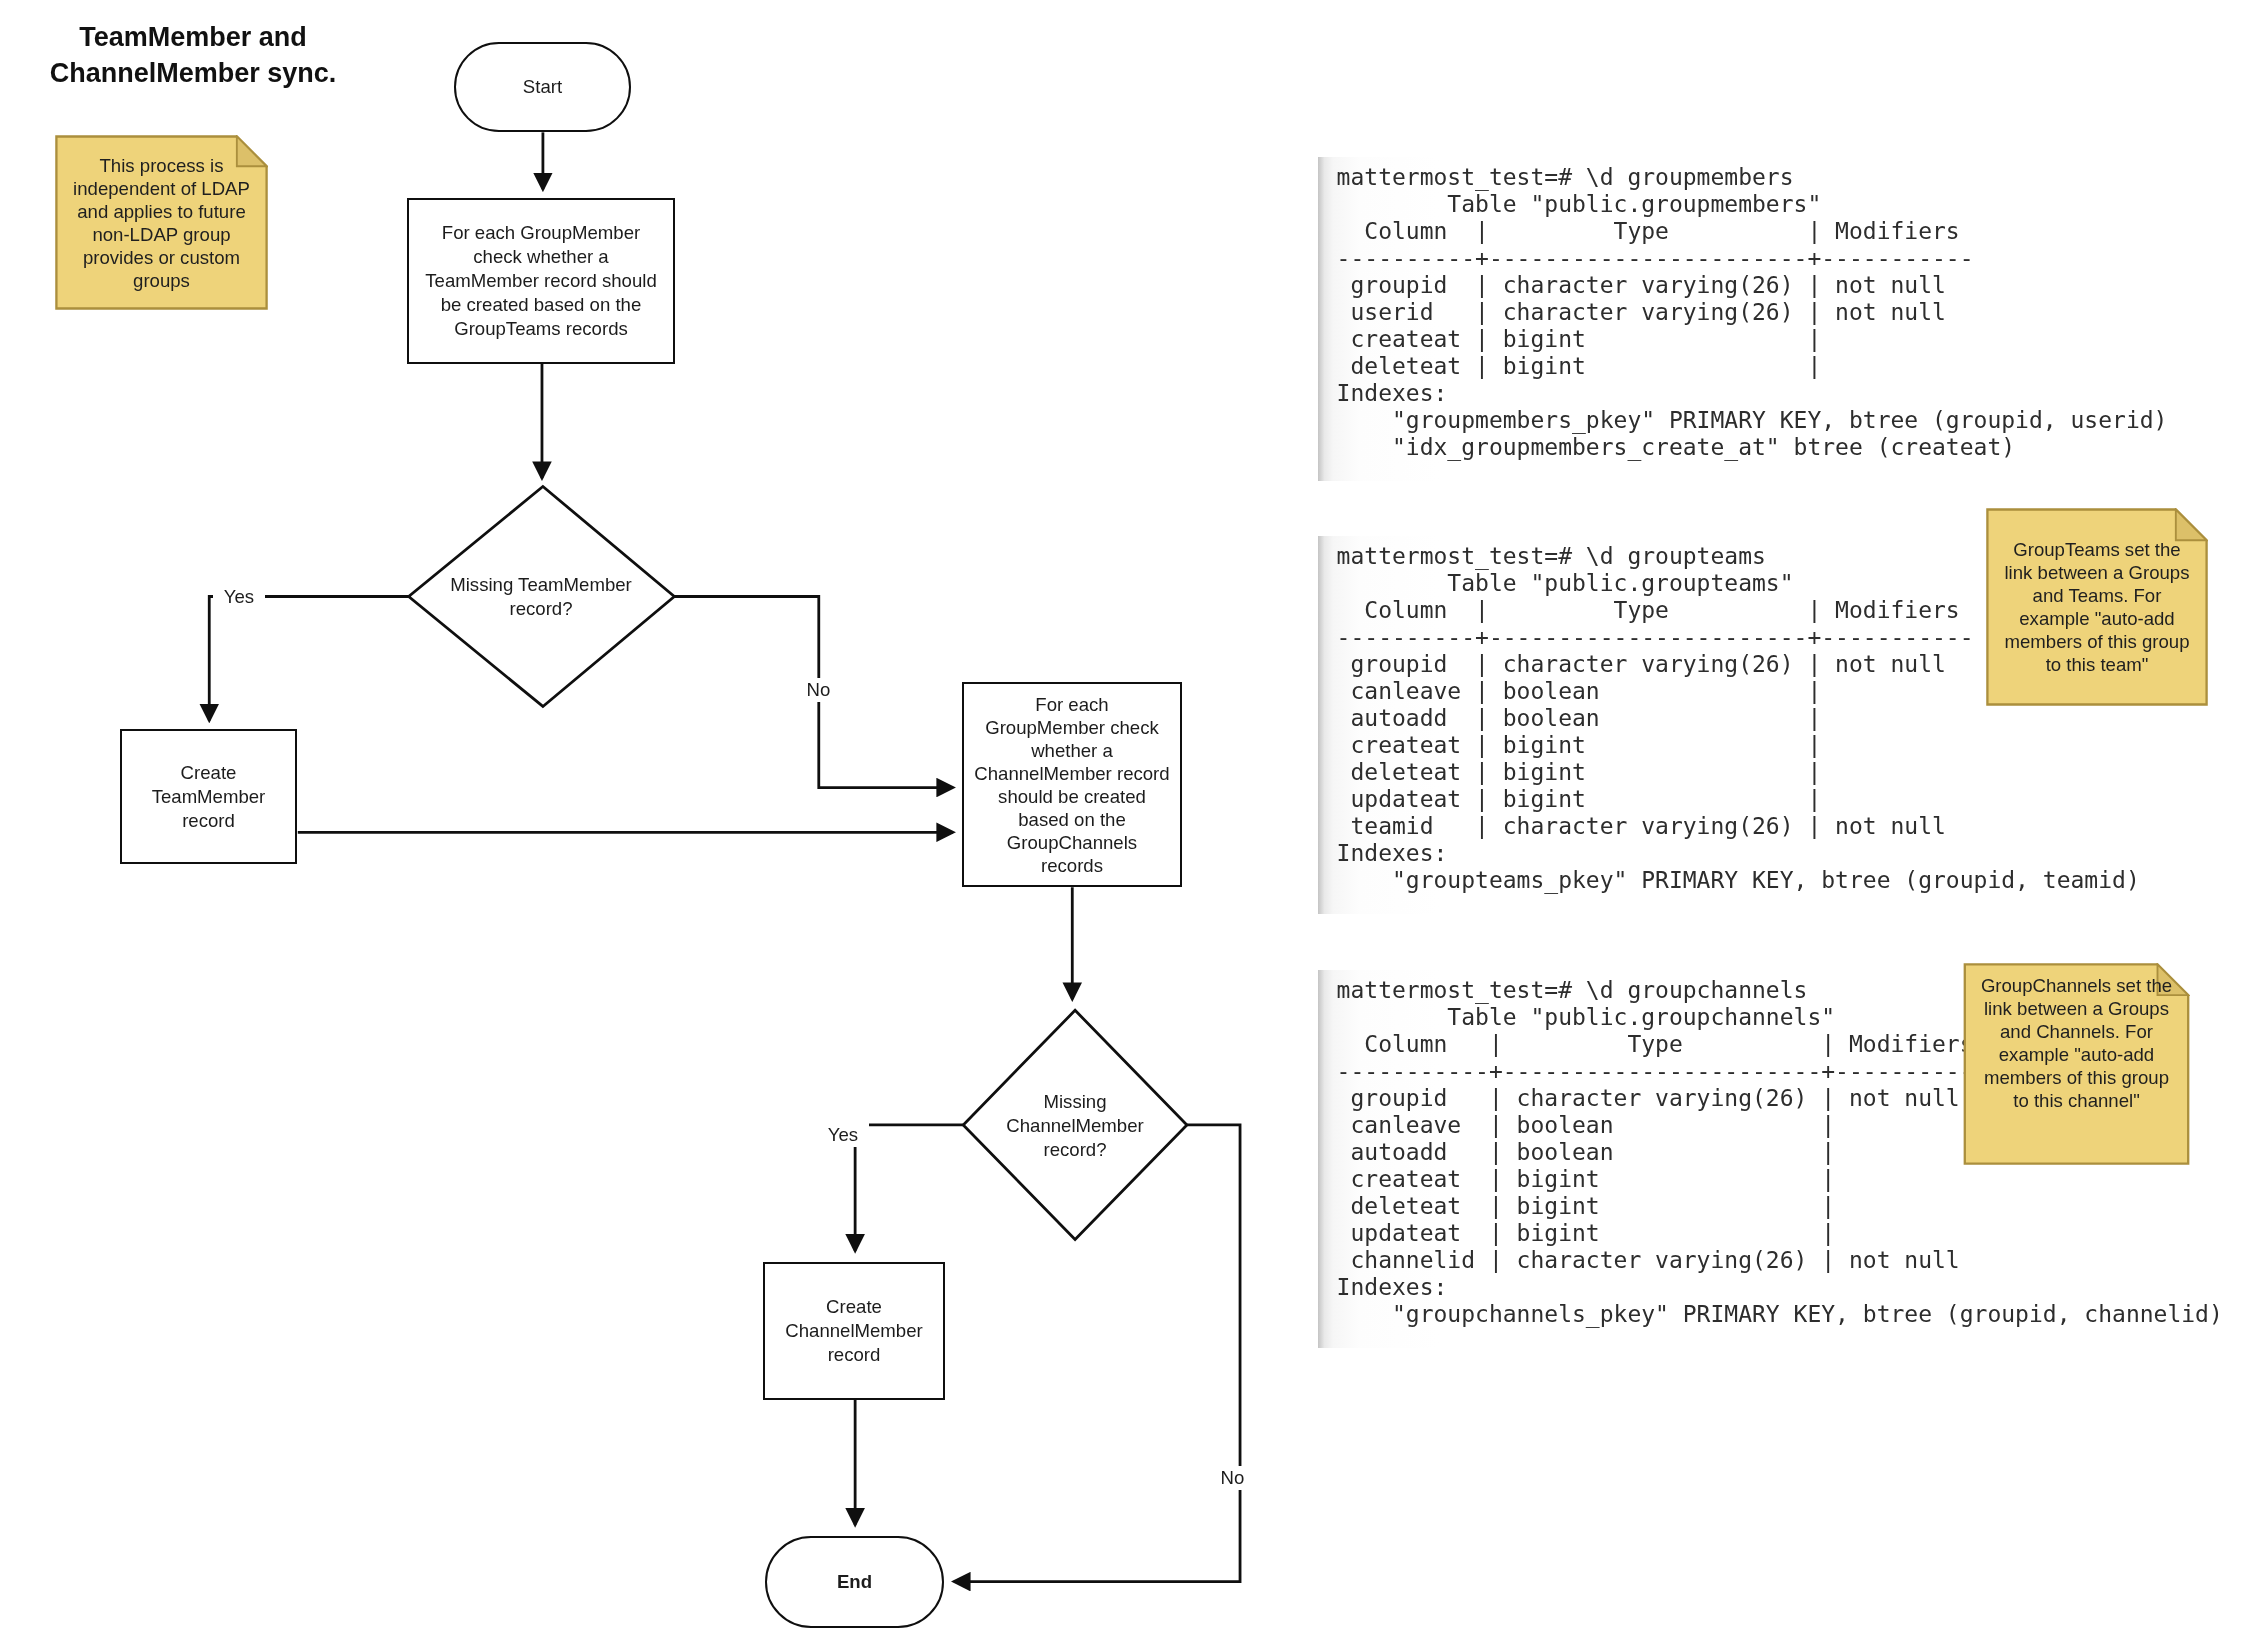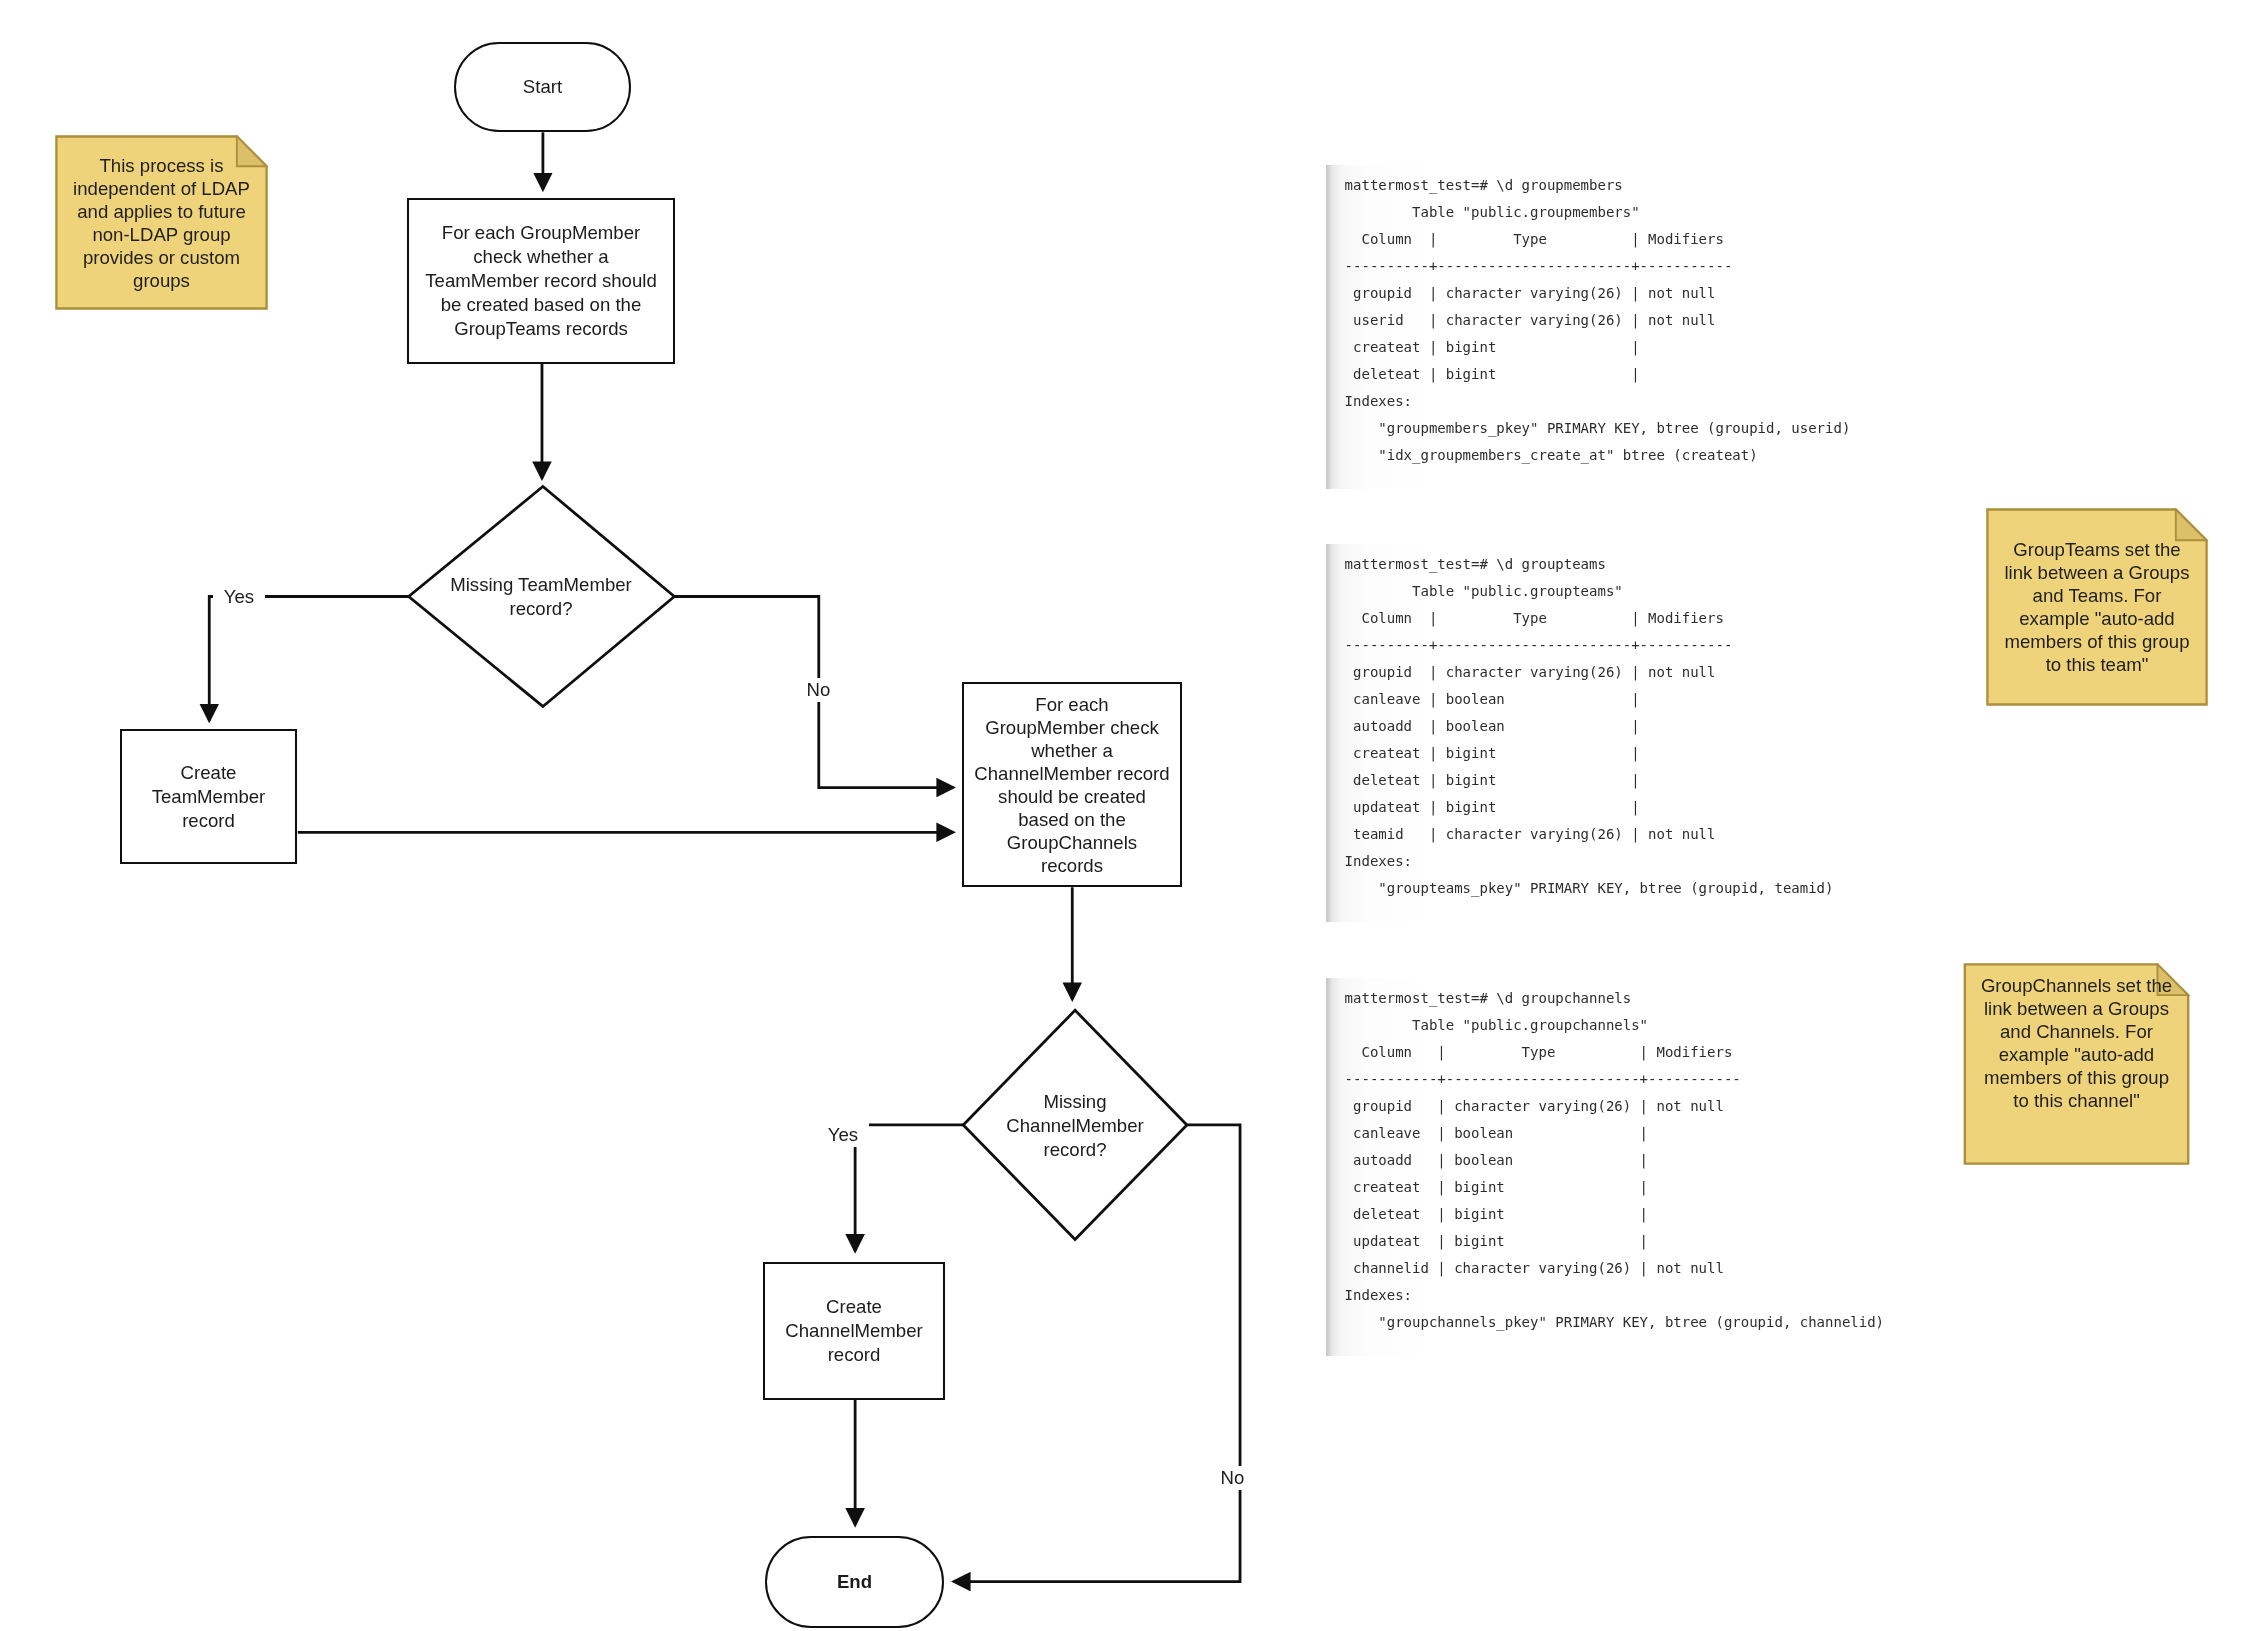--- a/index.html
+++ b/index.html
@@ -35,23 +35,23 @@
   .note { position:absolute; z-index:2; }
   .note svg { position:absolute; left:0; top:0; }
   .note-text {
     position:absolute; left:0; top:0; right:0; bottom:0;
     display:flex; align-items:center; justify-content:center; text-align:center;
     font-size:18.6px; line-height:23px; color:#1f1f1f; white-space:pre-line;
     padding:0 3px; z-index:2;
   }
 
   pre.psql {
-    position:absolute; margin:16px; z-index:2;
+    position:absolute; margin:8px; z-index:2;
     font-family:"DejaVu Sans Mono", monospace;
-    font-size:14px; line-height:27px; color:#2d2d2d;
+    font-size:23px; line-height:27px; color:#2d2d2d;
     padding:6.5px 24px 20.5px 18.6px;
     background:linear-gradient(90deg, #c4c4c4 0px, #e9e9e9 6.5px, #f6f6f6 15px, #fdfdfd 42px, #ffffff 121px);
   }
 
   .title {
     position:absolute; left:23px; top:18.6px; width:340px; z-index:2;
     font-size:27px; line-height:36px; font-weight:bold; color:#111111;
     text-align:center; white-space:pre-line;
   }
 </style>
@@ -76,20 +76,22 @@
       <path d="M1033,1207 L917,1207 L917,1342" marker-end="url(#arr)"></path>
       <path d="M917,1502 L917,1636" marker-end="url(#arr)"></path>
       <path d="M1273,1207 L1330,1207 L1330,1697 L1023,1697" marker-end="url(#arr)"></path>
     </g>
     <g stroke="#0f0f0f" stroke-width="3" fill="#ffffff">
       <polygon points="582,522 723,640 582,758 438,640"></polygon>
       <polygon points="1153,1084 1273,1207 1153,1330 1033,1207"></polygon>
     </g>
   </svg>
 
+  <div class="title">TeamMember and
+ChannelMember sync.</div>
 
   <div class="note" style="left:55px; top:135px; width:213px; height:175px;">
     <svg width="213" height="175" viewBox="0 0 229 188">
       <path d="M1.5,1.5 H195.5 L227.5,33.5 V186.5 H1.5 Z" fill="#eed37a" stroke="#ab8f3d" stroke-width="2.5"></path>
       <path d="M195.5,1.5 L227.5,33.5 L195.5,33.5 Z" fill="#dcc069" stroke="#ab8f3d" stroke-width="2"></path>
     </svg>
     <div class="note-text">This process is
 independent of LDAP
 and applies to future
 non-LDAP group

